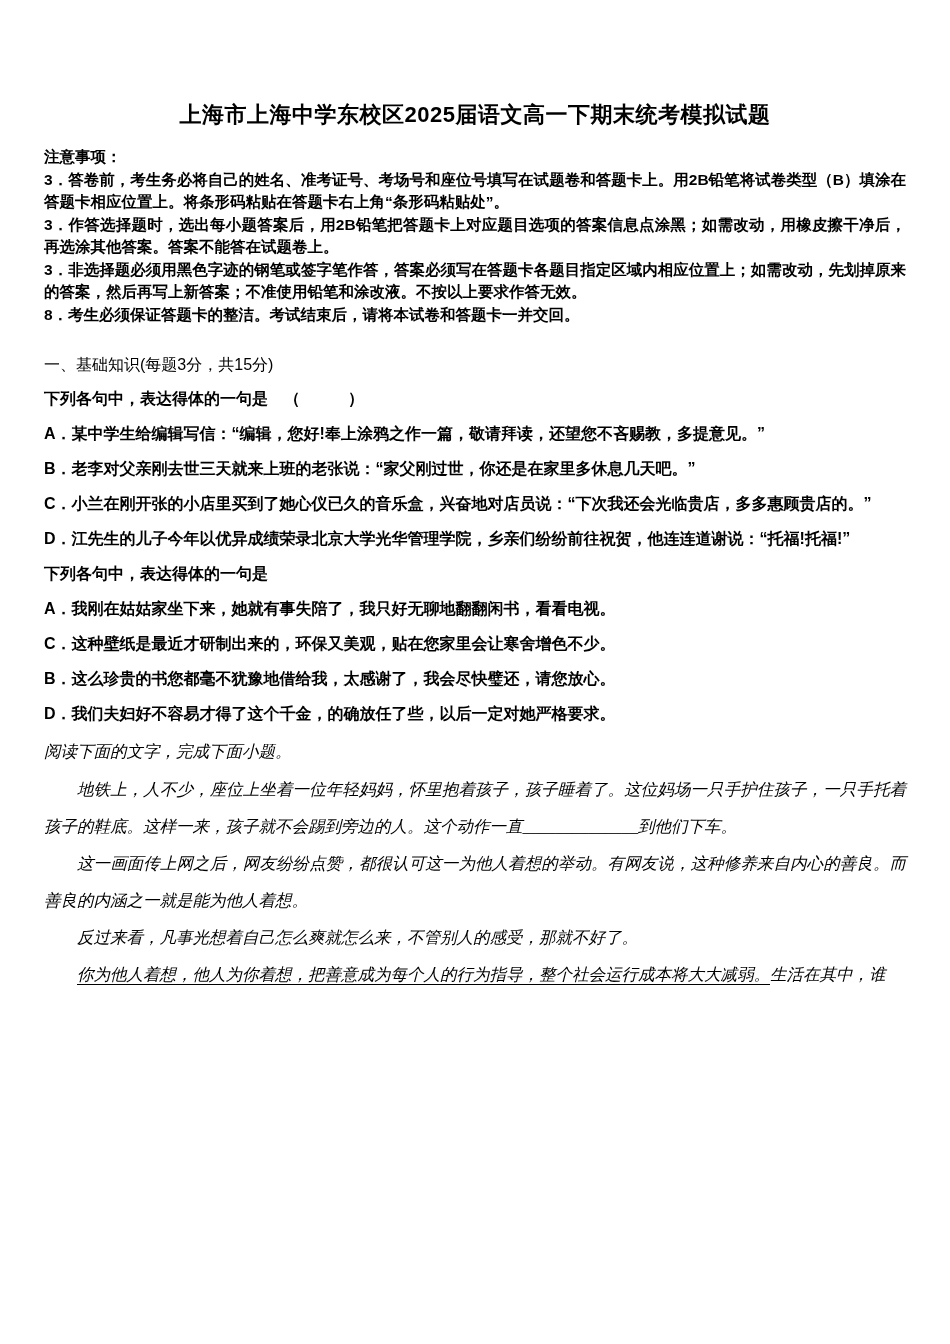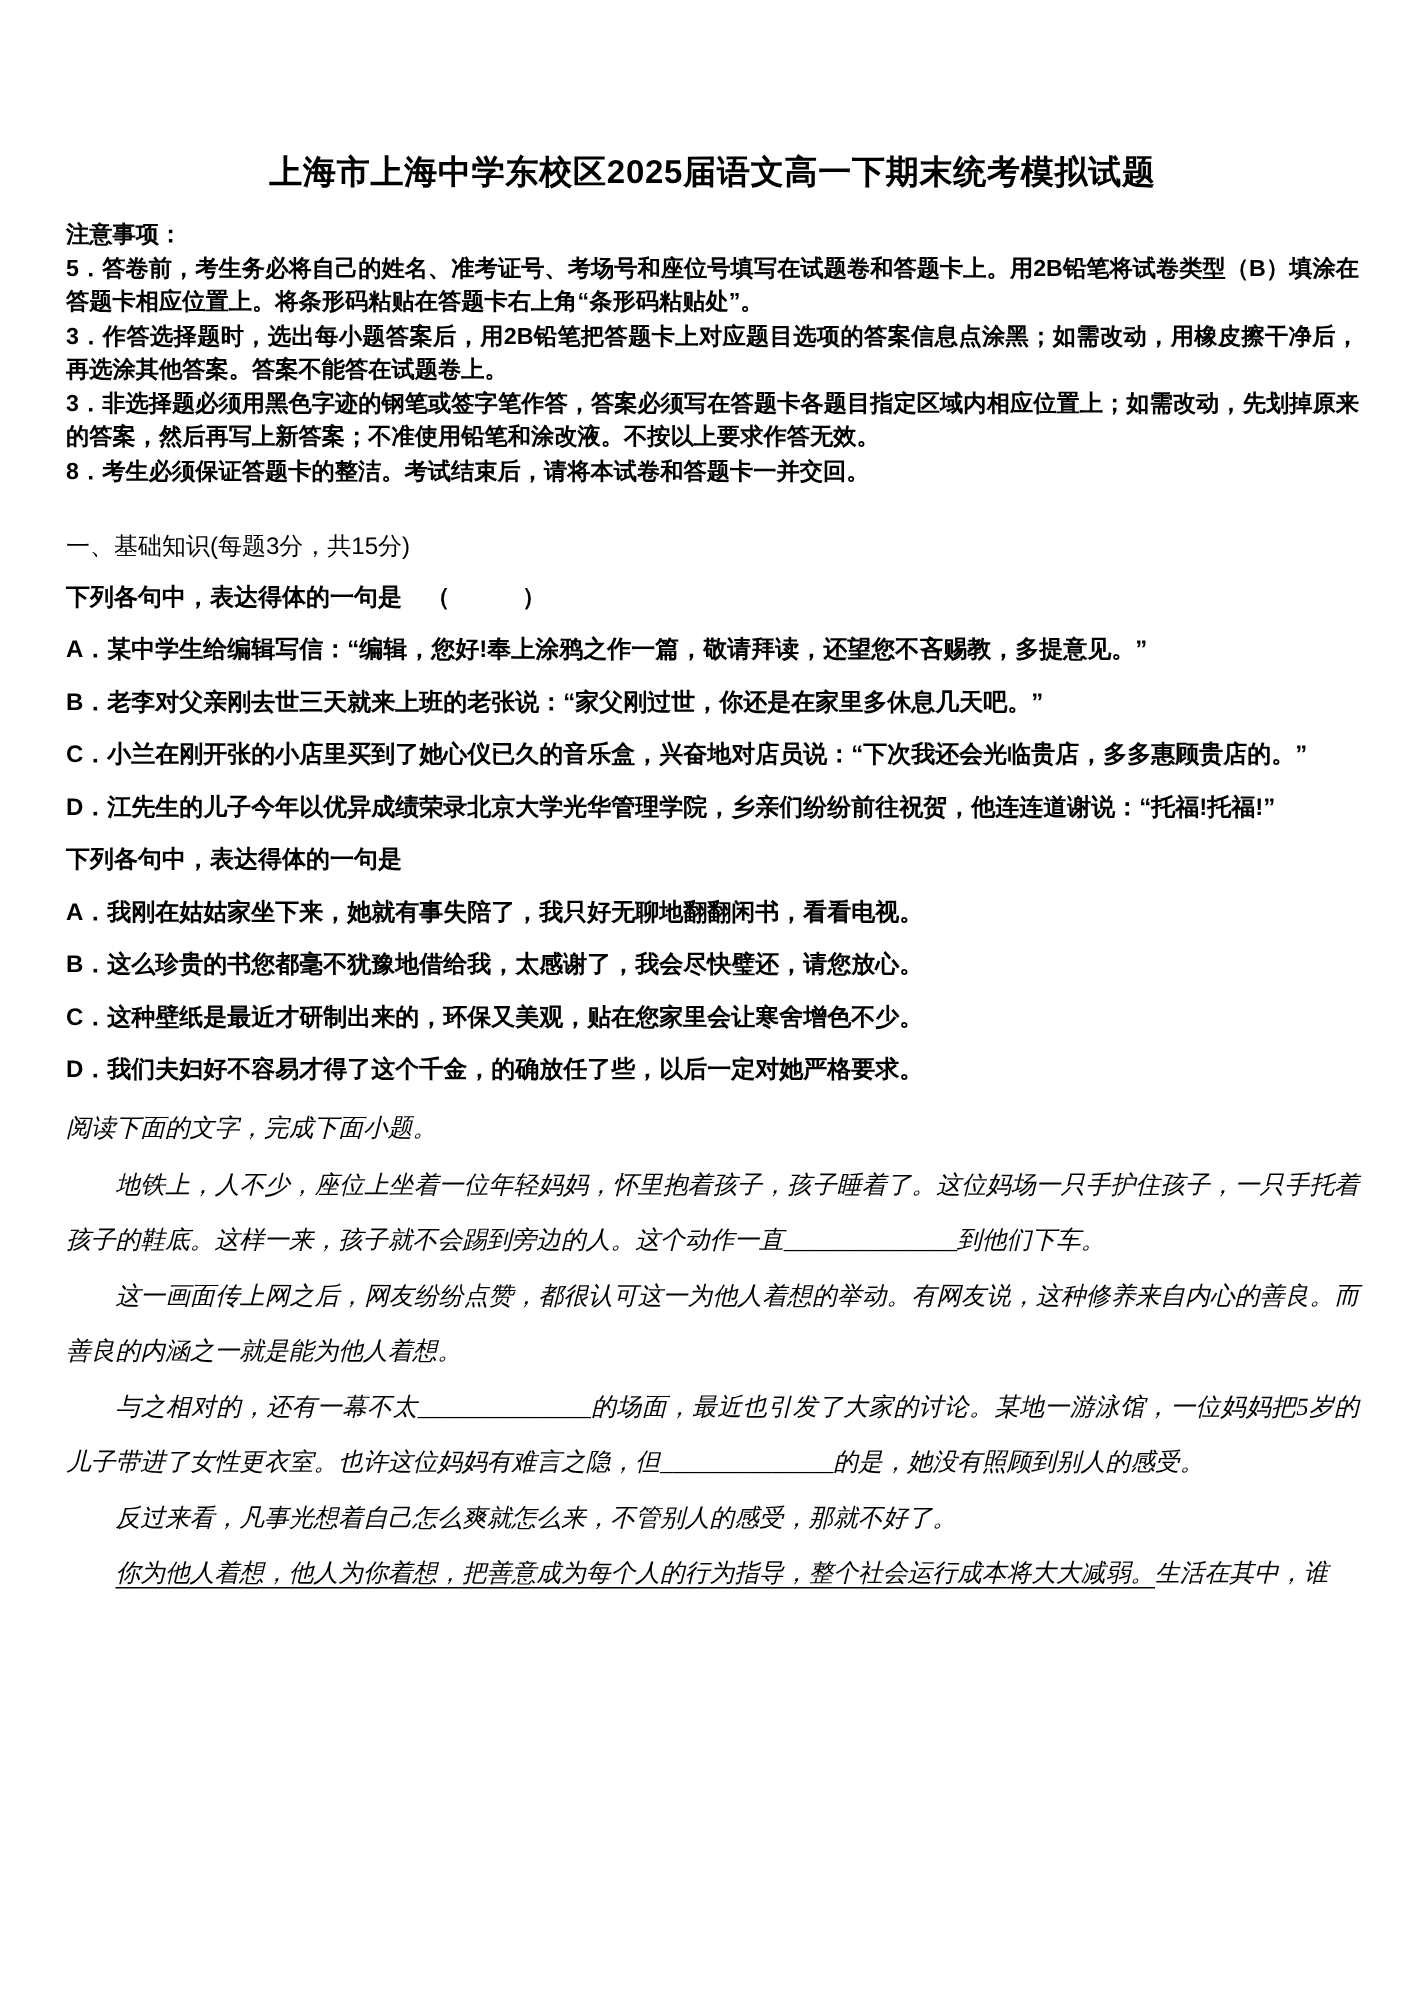--- a/index.html
+++ b/index.html
@@ -77,46 +77,45 @@
 </style>
 </head>
 <body>
 
 <div class="page">
 
   <h1 class="title">上海市上海中学东校区2025届语文高一下期末统考模拟试题</h1>
 
   <section class="notice">
     <p>注意事项：</p>
-    <p>5．答卷前，考生务必将自己的姓名、准考证号、考场号和座位号填写在试题卷和答题卡上。用2B铅笔将试卷类型（B）填涂在答题卡相应位置上。将条形码粘贴在答题卡右上角“条形码粘贴处”。</p>
+    <p>3．答卷前，考生务必将自己的姓名、准考证号、考场号和座位号填写在试题卷和答题卡上。用2B铅笔将试卷类型（B）填涂在答题卡相应位置上。将条形码粘贴在答题卡右上角“条形码粘贴处”。</p>
     <p>3．作答选择题时，选出每小题答案后，用2B铅笔把答题卡上对应题目选项的答案信息点涂黑；如需改动，用橡皮擦干净后，再选涂其他答案。答案不能答在试题卷上。</p>
     <p>3．非选择题必须用黑色字迹的钢笔或签字笔作答，答案必须写在答题卡各题目指定区域内相应位置上；如需改动，先划掉原来的答案，然后再写上新答案；不准使用铅笔和涂改液。不按以上要求作答无效。</p>
     <p>8．考生必须保证答题卡的整洁。考试结束后，请将本试卷和答题卡一并交回。</p>
   </section>
 
   <section class="questions">
     <p class="sec-heading">一、基础知识(每题3分，共15分)</p>
 
     <p class="stem">下列各句中，表达得体的一句是　（　　　）</p>
     <p class="option">A．某中学生给编辑写信：“编辑，您好!奉上涂鸦之作一篇，敬请拜读，还望您不吝赐教，多提意见。”</p>
     <p class="option">B．老李对父亲刚去世三天就来上班的老张说：“家父刚过世，你还是在家里多休息几天吧。”</p>
     <p class="option">C．小兰在刚开张的小店里买到了她心仪已久的音乐盒，兴奋地对店员说：“下次我还会光临贵店，多多惠顾贵店的。”</p>
     <p class="option">D．江先生的儿子今年以优异成绩荣录北京大学光华管理学院，乡亲们纷纷前往祝贺，他连连道谢说：“托福!托福!”</p>
 
     <p class="stem">下列各句中，表达得体的一句是</p>
     <p class="option">A．我刚在姑姑家坐下来，她就有事失陪了，我只好无聊地翻翻闲书，看看电视。</p>
+    <p class="option">C．这种壁纸是最近才研制出来的，环保又美观，贴在您家里会让寒舍增色不少。</p>
     <p class="option">B．这么珍贵的书您都毫不犹豫地借给我，太感谢了，我会尽快璧还，请您放心。</p>
-    <p class="option">C．这种壁纸是最近才研制出来的，环保又美观，贴在您家里会让寒舍增色不少。</p>
     <p class="option">D．我们夫妇好不容易才得了这个千金，的确放任了些，以后一定对她严格要求。</p>
   </section>
 
   <section class="reading">
     <p class="intro">阅读下面的文字，完成下面小题。</p>
     <p class="rpara">地铁上，人不少，座位上坐着一位年轻妈妈，怀里抱着孩子，孩子睡着了。这位妈场一只手护住孩子，一只手托着孩子的鞋底。这样一来，孩子就不会踢到旁边的人。这个动作一直______________到他们下车。</p>
     <p class="rpara">这一画面传上网之后，网友纷纷点赞，都很认可这一为他人着想的举动。有网友说，这种修养来自内心的善良。而善良的内涵之一就是能为他人着想。</p>
-    <p class="rpara">与之相对的，还有一幕不太______________的场面，最近也引发了大家的讨论。某地一游泳馆，一位妈妈把5岁的儿子带进了女性更衣室。也许这位妈妈有难言之隐，但______________的是，她没有照顾到别人的感受。</p>
     <p class="rpara">反过来看，凡事光想着自己怎么爽就怎么来，不管别人的感受，那就不好了。</p>
     <p class="rpara">
       <span class="u">你为他人着想，他人为你着想，把善意成为每个人的行为指导，整个社会运行成本将大大减弱。</span><span>生活在其中，谁</span>
     </p>
   </section>
 
 </div>
 
 </body></html>

